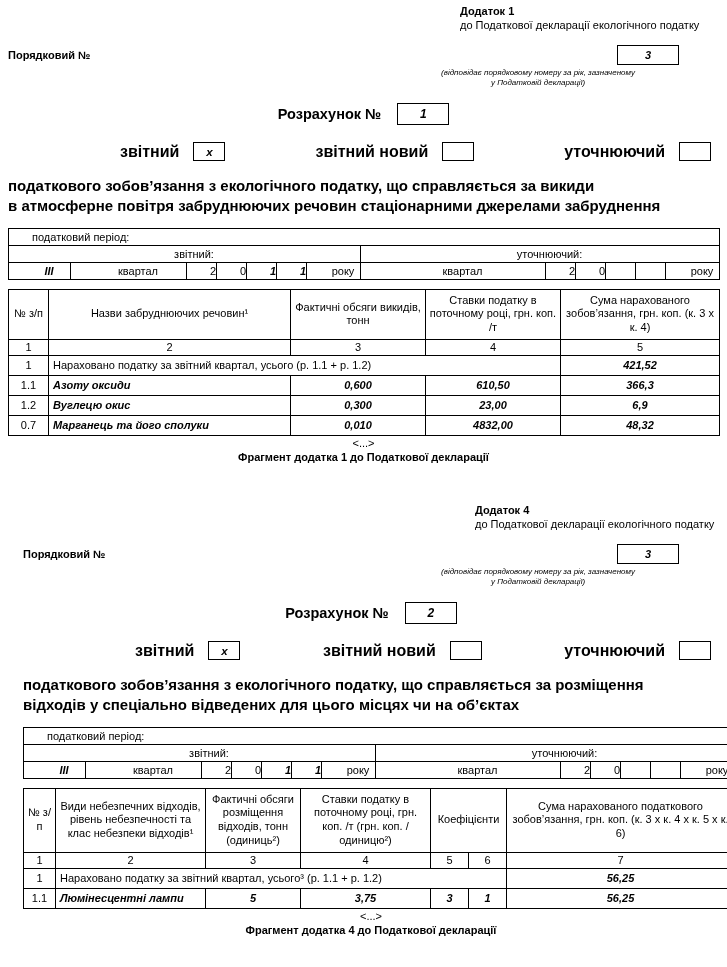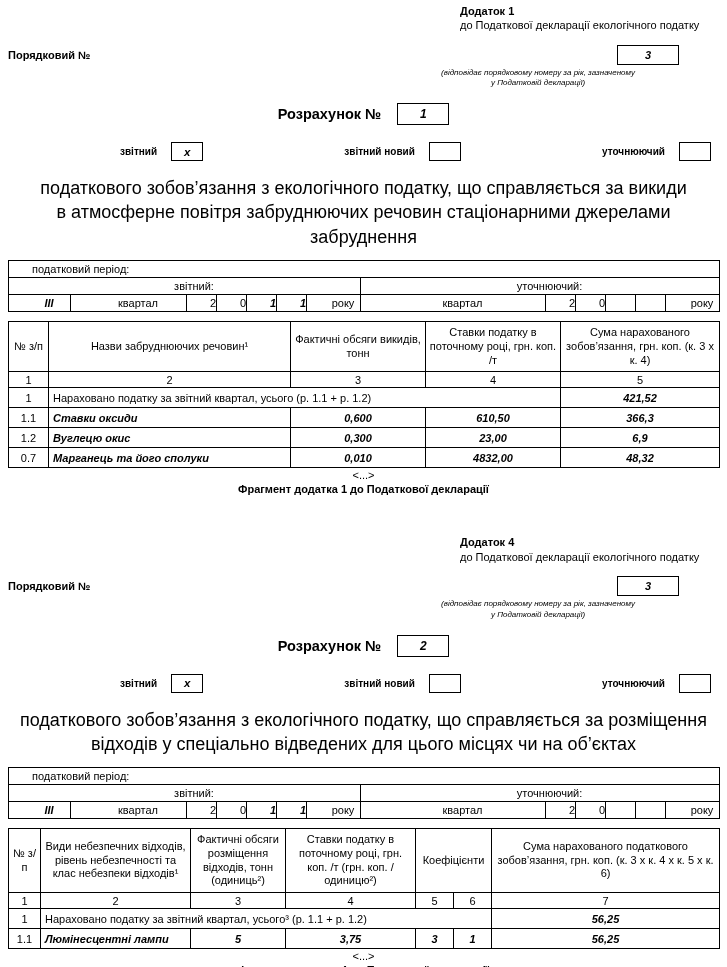--- a/index.html
+++ b/index.html
@@ -39,44 +39,44 @@
     gap: 16px; margin-top: 14px;
   }
   .calc-label { font-weight: bold; font-size: 14.5px; }
   .calc-box { width: 52px; height: 22px; font-size: 12px; }
 
   .check-row {
     display: flex; justify-content: space-between; align-items: center;
     margin-top: 17px; padding: 0 8px 0 112px;
   }
   .check-group { display: flex; align-items: center; gap: 14px; }
-  .check-label { font-weight: bold; font-size: 10px; }
+  .check-label { font-weight: bold; font-size: 16px; }
   .check-box { width: 32px; height: 19px; font-size: 11.5px; }
 
   .doc-title {
-    text-align: center; font-weight: normal; font-size: 18px;
+    font-weight: bold; font-size: 15px;
     margin-top: 15px; line-height: 1.35;
   }
 
   table { border-collapse: collapse; width: 711px; table-layout: fixed; }
   td { border: 1px solid #000; padding: 1px 4px; vertical-align: middle; overflow: hidden; }
 
   .period-table { margin-top: 11px; }
   .period-table td { height: 17px; padding-left: 23px; }
 
   .main-table { margin-top: 9px; }
   .main-table td.hdr { text-align: center; padding: 4px 3px; line-height: 1.25; }
   .main-table tr.nums td { height: 16px; text-align: center; }
   .main-table tr.data td { height: 20px; }
   .name-cell { text-align: left; }
 
   .ellipsis { text-align: center; line-height: 12px; margin-top: 1px; }
   .caption { text-align: center; font-weight: bold; margin-top: 2px; }
 
-  .doc2 { margin-top: 40px; }
+  .doc2 { margin-top: 40px; margin-left: 15px; }
 </style>
 </head>
 <body>
 
 <div class="page">
 
   <section class="doc doc1">
 
     <div class="appendix-head">
       <div class="b">Додаток 1</div>
@@ -182,21 +182,21 @@
         <td>4</td>
         <td>5</td>
       </tr>
       <tr class="data">
         <td class="c">1</td>
         <td colspan="3">Нараховано податку за звітний квартал, усього (р. 1.1 + р. 1.2)</td>
         <td class="c bi">421,52</td>
       </tr>
       <tr class="data">
         <td class="c">1.1</td>
-        <td class="bi name-cell">Ставки оксиди</td>
+        <td class="bi name-cell">Азоту оксиди</td>
         <td class="c bi">0,600</td>
         <td class="c bi">610,50</td>
         <td class="c bi">366,3</td>
       </tr>
       <tr class="data">
         <td class="c">1.2</td>
         <td class="bi name-cell">Вуглецю окис</td>
         <td class="c bi">0,300</td>
         <td class="c bi">23,00</td>
         <td class="c bi">6,9</td>

